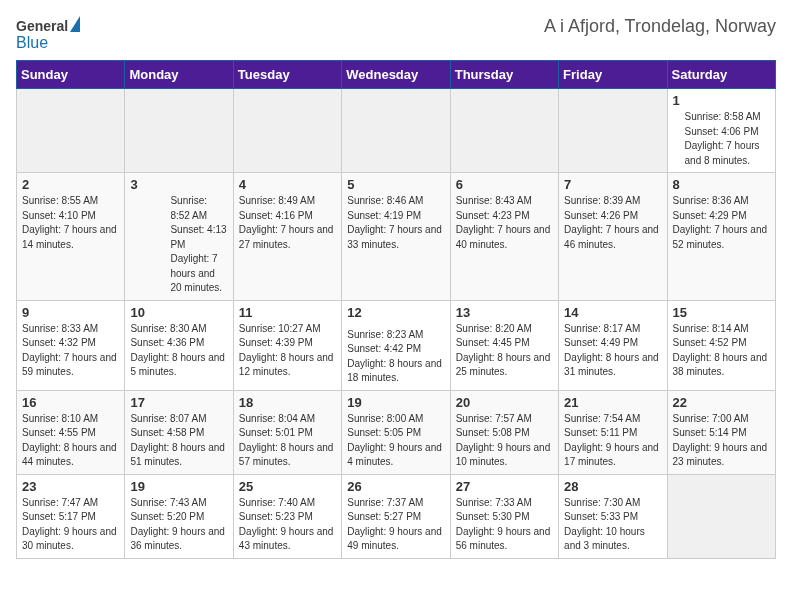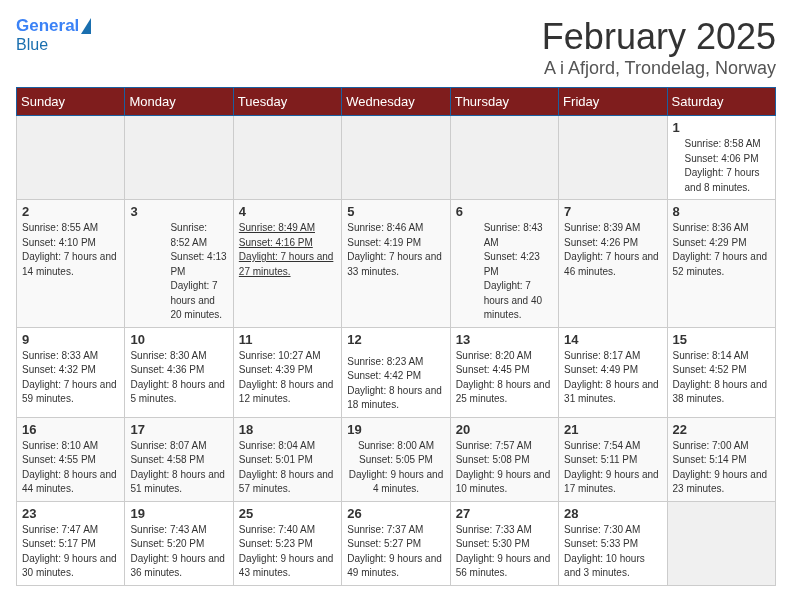--- a/index.html
+++ b/index.html
@@ -17,23 +17,23 @@
       margin-bottom: 8px;
     }
     .logo {
       display: flex;
       flex-direction: column;
       align-items: flex-start;
     }
     .logo-text {
       display: flex;
       align-items: flex-end;
-      font-size: 17px;
+      font-size: 14px;
       font-weight: bold;
-      color: #3b82f6;
+      color: #404040;
     }
     .logo-blue { color: #1a6faf; }
     .logo-triangle {
       width: 0;
       height: 0;
       border-left: 10px solid transparent;
       border-bottom: 16px solid #1a6faf;
       display: inline-block;
       margin-left: 2px;
       margin-bottom: 2px;
@@ -47,27 +47,27 @@
     .location {
       font-size: 18px;
       color: #555;
     }
     .calendar {
       width: 100%;
       border-collapse: collapse;
       border: 1px solid #ccc;
     }
     .calendar th {
-      background: #7f1d1d;
+      background: #4c1d95;
       color: #fff;
       font-size: 13px;
       padding: 6px 4px;
       text-align: left;
       border: 1px solid #1a5fa0;
-      font-weight: normal;
+      font-weight: bold;
     }
     .calendar td {
       border: 1px solid #ccc;
       vertical-align: top;
       padding: 4px 5px;
       width: 108px;
       min-height: 80px;
       font-size: 10.5px;
       color: #333;
       background: #fff;
@@ -94,21 +94,20 @@
 
 <div class="header">
   <div class="logo">
     <div class="logo-text">
       <span>General</span>
         <span class="logo-triangle"></span>
     </div>
     <span class="logo-blue">Blue</span>
   </div>
   <div class="title-block">
-    <div class="month-title">February 2025</div>
     <div class="location">A i Afjord, Trondelag, Norway</div>
   </div>
 </div>
 
 <table class="calendar">
   <thead>
     <tr>
     <th>Sunday</th>
         <th>Monday</th>
         <th>Tuesday</th>
@@ -141,33 +140,33 @@
 Daylight: 7 hours and 14 minutes.</div>
         </td>
         <td>
           <span class="day-num">3</span>
           <div class="day-info" style="white-space: pre-line; margin-left: 40px;">Sunrise: 8:52 AM
 Sunset: 4:13 PM
 Daylight: 7 hours and 20 minutes.</div>
         </td>
         <td>
           <span class="day-num">4</span>
-          <div class="day-info" style="white-space: pre-line; text-decoration: underline;">Sunrise: 8:49 AM
+          <div class="day-info" style="white-space: pre-line;">Sunrise: 8:49 AM
 Sunset: 4:16 PM
 Daylight: 7 hours and 27 minutes.</div>
         </td>
         <td>
           <span class="day-num">5</span>
           <div class="day-info" style="white-space: pre-line;">Sunrise: 8:46 AM
 Sunset: 4:19 PM
 Daylight: 7 hours and 33 minutes.</div>
         </td>
         <td>
           <span class="day-num">6</span>
-          <div class="day-info" style="white-space: pre-line; margin-left: 28px;">Sunrise: 8:43 AM
+          <div class="day-info" style="white-space: pre-line;">Sunrise: 8:43 AM
 Sunset: 4:23 PM
 Daylight: 7 hours and 40 minutes.</div>
         </td>
         <td>
           <span class="day-num">7</span>
           <div class="day-info" style="white-space: pre-line;">Sunrise: 8:39 AM
 Sunset: 4:26 PM
 Daylight: 7 hours and 46 minutes.</div>
         </td>
         <td>
@@ -235,21 +234,21 @@
 Daylight: 8 hours and 51 minutes.</div>
         </td>
         <td>
           <span class="day-num">18</span>
           <div class="day-info" style="white-space: pre-line;">Sunrise: 8:04 AM
 Sunset: 5:01 PM
 Daylight: 8 hours and 57 minutes.</div>
         </td>
         <td>
           <span class="day-num">19</span>
-          <div class="day-info" style="white-space: pre-line; text-align: center;">Sunrise: 8:00 AM
+          <div class="day-info" style="white-space: pre-line;">Sunrise: 8:00 AM
 Sunset: 5:05 PM
 Daylight: 9 hours and 4 minutes.</div>
         </td>
         <td>
           <span class="day-num">20</span>
           <div class="day-info" style="white-space: pre-line;">Sunrise: 7:57 AM
 Sunset: 5:08 PM
 Daylight: 9 hours and 10 minutes.</div>
         </td>
         <td>

